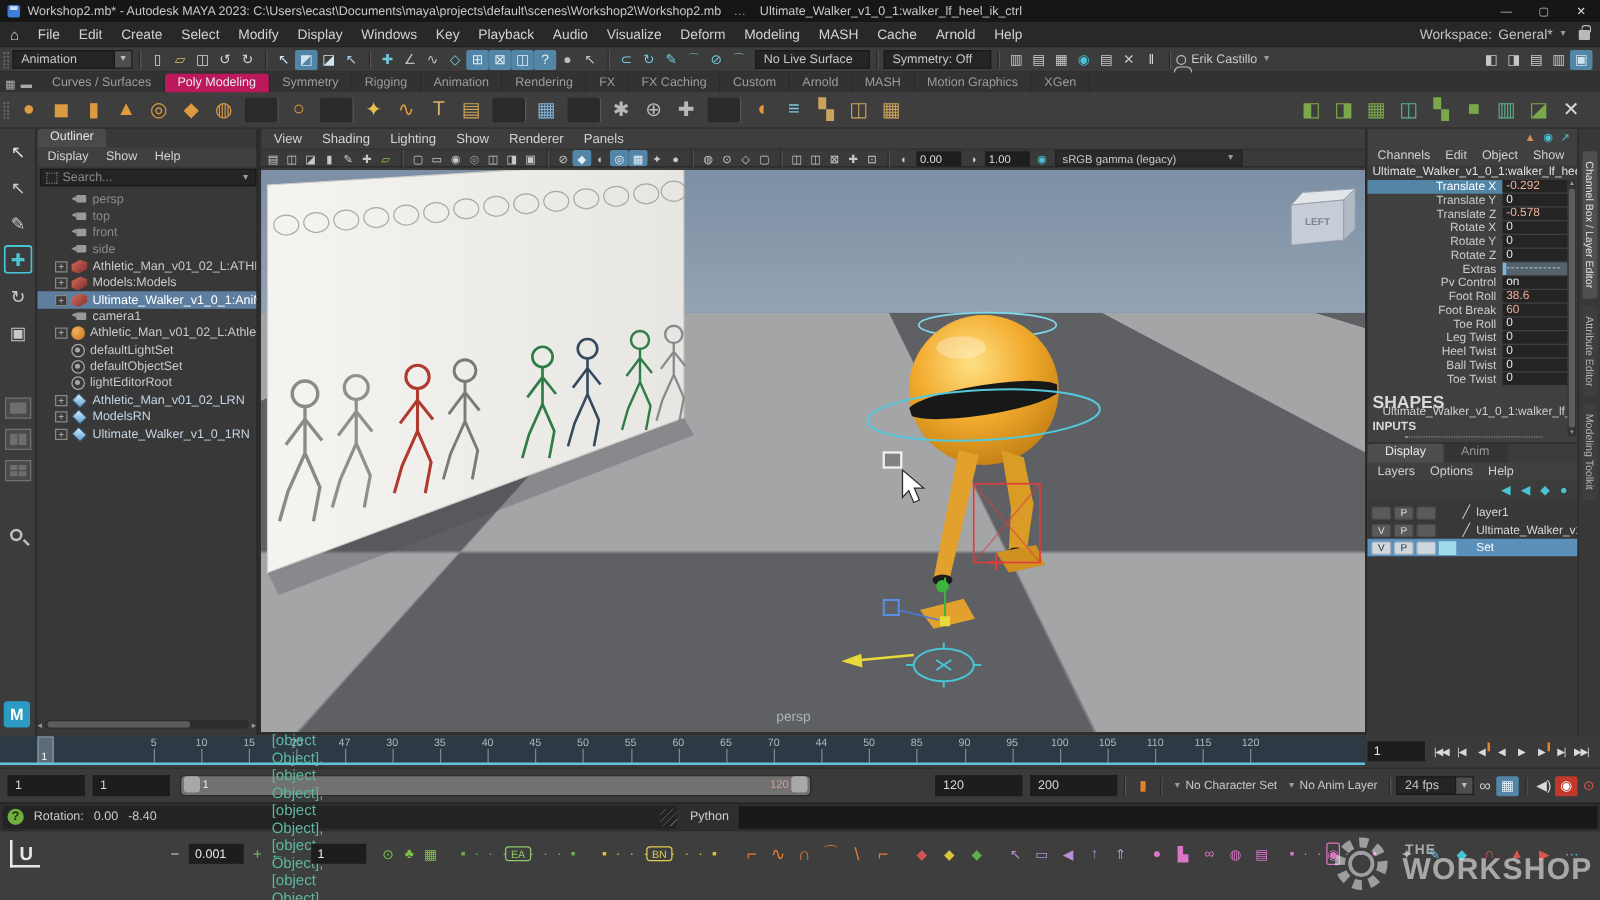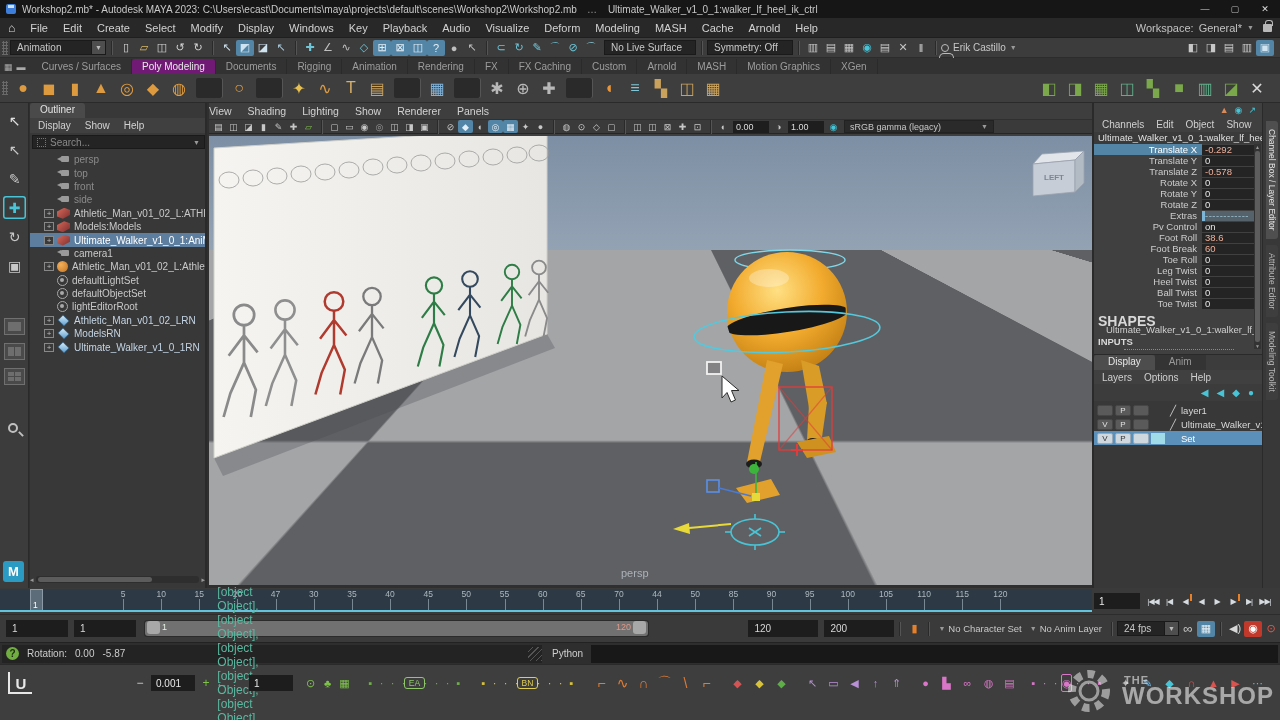--- a/index.html
+++ b/index.html
@@ -31,21 +31,21 @@
   .gi{width:18px;height:16px;display:inline-flex;align-items:center;justify-content:center;font-size:11px;color:#c8c8c8;border-radius:2px;flex:none}
   .gi.active{background:#5285a6;color:#eaf3f8}
   .gi.divider{width:1px;height:14px;background:#2a2a2a;box-shadow:1px 0 0 #555;margin:0 4px}
   .sl-user{display:flex;align-items:center;gap:4px;color:#c8c8c8}
   .person{width:8px;height:8px;border:1.2px solid #bbb;border-radius:50%;position:relative}
   .person::after{content:"";position:absolute;left:-3px;top:8px;width:13px;height:5px;border:1.2px solid #bbb;border-bottom:none;border-radius:5px 5px 0 0}
   
   .shelftabs{position:absolute;left:0;top:58px;width:1280px;height:16px;background:#323232;display:flex;align-items:flex-end}
   .st-icons{display:flex;align-items:center;gap:4px;padding:0 6px 2px 4px;color:#aaa;font-size:9px}
   .shelf-tab{padding:2px 10px 2px 10px;font-size:10px;color:#9c9c9c;border-right:1px solid #2a2a2a}
-  .shelf-tab.active{background:#701a75;color:#e8e8e8;border-radius:3px 3px 0 0}
+  .shelf-tab.active{background:#be185d;color:#e8e8e8;border-radius:3px 3px 0 0}
   
   .shelf{position:absolute;left:0;top:74px;width:1280px;height:29px;background:#3e3e3e;display:flex;align-items:center;border-bottom:1px solid #2a2a2a}
   .shelf .gi{width:26px;height:26px;font-size:16px}
   .shelf .gi.divider{height:20px}
   .shelf-right{margin-left:auto;display:flex;align-items:center;padding-right:10px}
   
   .main{position:absolute;left:0;top:103px;width:1280px;height:485px;background:#2f2f2f}
   
   .toolbox{position:absolute;left:0;top:0;width:29px;height:100%;background:#3c3c3c;border-right:1px solid #2a2a2a}
   .tool{position:absolute;left:3px;width:23px;height:23px;display:flex;align-items:center;justify-content:center;font-size:14px;color:#d2d2d2;border-radius:3px}
@@ -76,40 +76,40 @@
   .o-ico[data-icon="ref"]{background:linear-gradient(135deg,#d86a5a,#7e2e2e);clip-path:polygon(0 35%,55% 0,100% 20%,100% 65%,45% 100%,0 80%)}
   .o-ico[data-icon="orange"]{background:radial-gradient(circle at 35% 35%,#f4b05a,#c4731f);border-radius:50%;width:11px}
   .o-ico[data-icon="set"]{border:1.5px solid #a8a8a8;border-radius:50%;width:11px;height:11px}
   .o-ico[data-icon="set"]::after{content:"";position:absolute;left:2px;top:2px;width:4px;height:4px;border-radius:50%;background:#a8a8a8}
   .o-ico[data-icon="rn"]{background:linear-gradient(135deg,#d5ecf8,#5e9fd3);transform:rotate(45deg) scale(.72);border:1px solid #3a6e99}
   .o-hscroll{position:absolute;left:0;bottom:4px;width:100%;height:9px;display:flex;align-items:center;color:#999;font-size:7px}
   .o-hscroll .track{flex:1;height:7px;background:#2e2e2e;margin:0 2px;border-radius:3px;position:relative}
   .o-hscroll .thumb{position:absolute;left:2px;top:1px;width:70%;height:5px;background:#5c5c5c;border-radius:3px}
   
   .viewport{position:absolute;left:209px;top:0;width:883px;height:482px;background:#3e3e3e}
-  .vp-menus{height:16px;display:flex;gap:16px;align-items:center;padding-left:0;font-size:10.5px;color:#d2d2d2}
+  .vp-menus{height:16px;display:flex;gap:16px;align-items:center;padding-left:10px;font-size:10.5px;color:#d2d2d2}
   .vp-bar{height:15px;background:#3a3a3a;display:flex;align-items:center;border-top:1px solid #303030;border-bottom:1px solid #262626;padding-left:2px}
   .vp-bar .gi{width:15px;height:13px;font-size:9px}
   .vp-field{width:36px;height:12px;background:#1e1e1e;color:#ddd;font-size:9px;display:flex;align-items:center;padding:0 3px;margin:0 2px}
   .vp-cs{width:150px;height:13px;background:#2a2a2a;border:1px solid #222;color:#c8c8c8;font-size:9px;display:flex;align-items:center;padding:0 5px;margin-left:3px}
   .vp-cs .arr{margin-left:auto;font-size:7px;color:#999}
   .scene{position:absolute;left:0;top:33px;width:883px;height:449px;overflow:hidden;background:#8294a9}
   .sky{position:absolute;left:0;top:0;width:100%;height:116px;background:linear-gradient(#7d8fa4,#94a3b4)}
   .floor{position:absolute;top:114px;left:50%;width:2600px;height:1000px;margin-left:-1300px;
          background:conic-gradient(#a4a5a7 90deg,#5f6063 90deg 180deg,#a4a5a7 180deg 270deg,#5f6063 270deg);
          background-size:340px 340px;transform-origin:50% 0;transform:perspective(250px) rotateX(64deg)}
   .haze{position:absolute;left:0;top:114px;width:100%;height:46px;background:linear-gradient(rgba(133,149,169,.95),rgba(133,149,169,0))}
   .overlay{position:absolute;left:0;top:0;width:883px;height:449px}
   
   .rightpanel{position:absolute;left:1092px;top:0;width:170px;height:100%;background:#404040;border-left:2px solid #2a2a2a}
   .cb-top{height:14px;display:flex;justify-content:flex-end;gap:6px;align-items:center;padding-right:6px;font-size:9px}
   .cb-menus{height:15px;display:flex;gap:12px;align-items:center;padding-left:8px;font-size:10px;color:#d0d0d0}
   .cb-object{height:12px;font-size:9.5px;color:#e0e0e0;padding-left:4px;white-space:nowrap;overflow:hidden;background:#3a3a3a}
   .cb-rows{position:absolute;left:0;top:41px;width:163px}
-  .ch-row{display:flex;align-items:center;height:11px}
+  .ch-row{display:flex;height:11px}
   .ch-name{width:108px;text-align:right;padding-right:5px;font-size:9.5px;color:#cccccc;white-space:nowrap}
   .ch-name.sel{background:#5285a6;color:#fff}
   .ch-val{width:52px;height:10px;background:#242424;font-size:9.5px;color:#e8e8e8;padding:0 3px;line-height:10px;overflow:hidden}
   .ch-val.keyed{color:#f0b09a}
   .ch-val.extras{background:#55616b;color:#9fc6d4;letter-spacing:.5px;position:relative}
   .ch-val.extras::before{content:"";position:absolute;left:0;top:0;width:3px;height:100%;background:#7db5d8}
   .cb-shapes{position:absolute;left:4px;top:210px;font-weight:bold;color:#d8d8d8;font-size:14px}
   .cb-shape{position:absolute;left:12px;top:221px;width:150px;font-size:9.5px;color:#cfcfcf;white-space:nowrap;overflow:hidden}
   .cb-inputs{position:absolute;left:4px;top:233px;font-weight:bold;color:#d8d8d8;font-size:9.5px}
   .cb-dots{position:absolute;left:30px;top:246px;width:110px;border-bottom:1px dotted #8a8a8a}
@@ -299,21 +299,21 @@
   </div>
 
   <div class="shelftabs">
     <div class="st-icons">
         <span>▦</span>
         <span>▬</span>
       </div>
     <div style="display:flex">
         <span class="shelf-tab">Curves / Surfaces</span>
         <span class="shelf-tab active">Poly Modeling</span>
-        <span class="shelf-tab">Documents</span>
+        <span class="shelf-tab">Symmetry</span>
         <span class="shelf-tab">Rigging</span>
         <span class="shelf-tab">Animation</span>
         <span class="shelf-tab">Rendering</span>
         <span class="shelf-tab">FX</span>
         <span class="shelf-tab">FX Caching</span>
         <span class="shelf-tab">Custom</span>
         <span class="shelf-tab">Arnold</span>
         <span class="shelf-tab">MASH</span>
         <span class="shelf-tab">Motion Graphics</span>
         <span class="shelf-tab">XGen</span>
@@ -994,21 +994,21 @@
     <span class="rs-icon" style="color:#d8d8d8">◀)</span>
     <span class="rs-icon" style="background:#c0392b;color:#fff">◉</span>
     <span class="rs-icon" style="color:#e05a4e">⊙</span>
   </div>
 
   <div class="commandline">
     <div class="cl-left">
       <span class="cl-help">?</span>
       <span>Rotation:</span>
       <span>0.00</span>
-      <span>-5.87</span>
+      <span>-8.40</span>
       <span class="cl-grip"></span>
     </div>
     <span class="cl-python">Python</span>
     <div class="cl-input"></div>
   </div>
 
   <div class="bottombar">
     <div class="bb-row">
       <span class="bb-logo">U</span>
       <span style="width:100px"></span>

